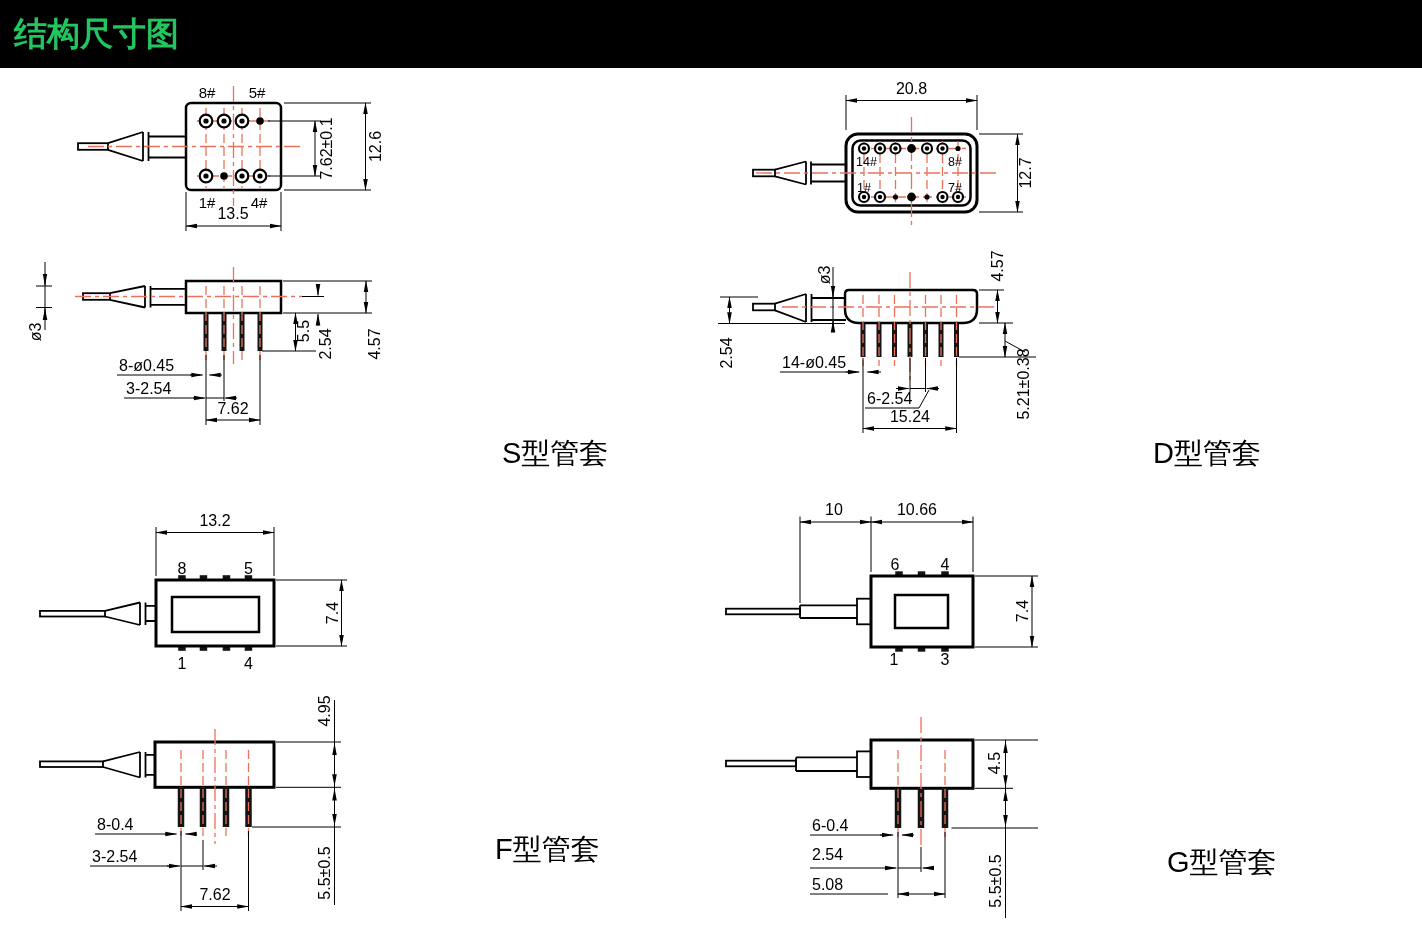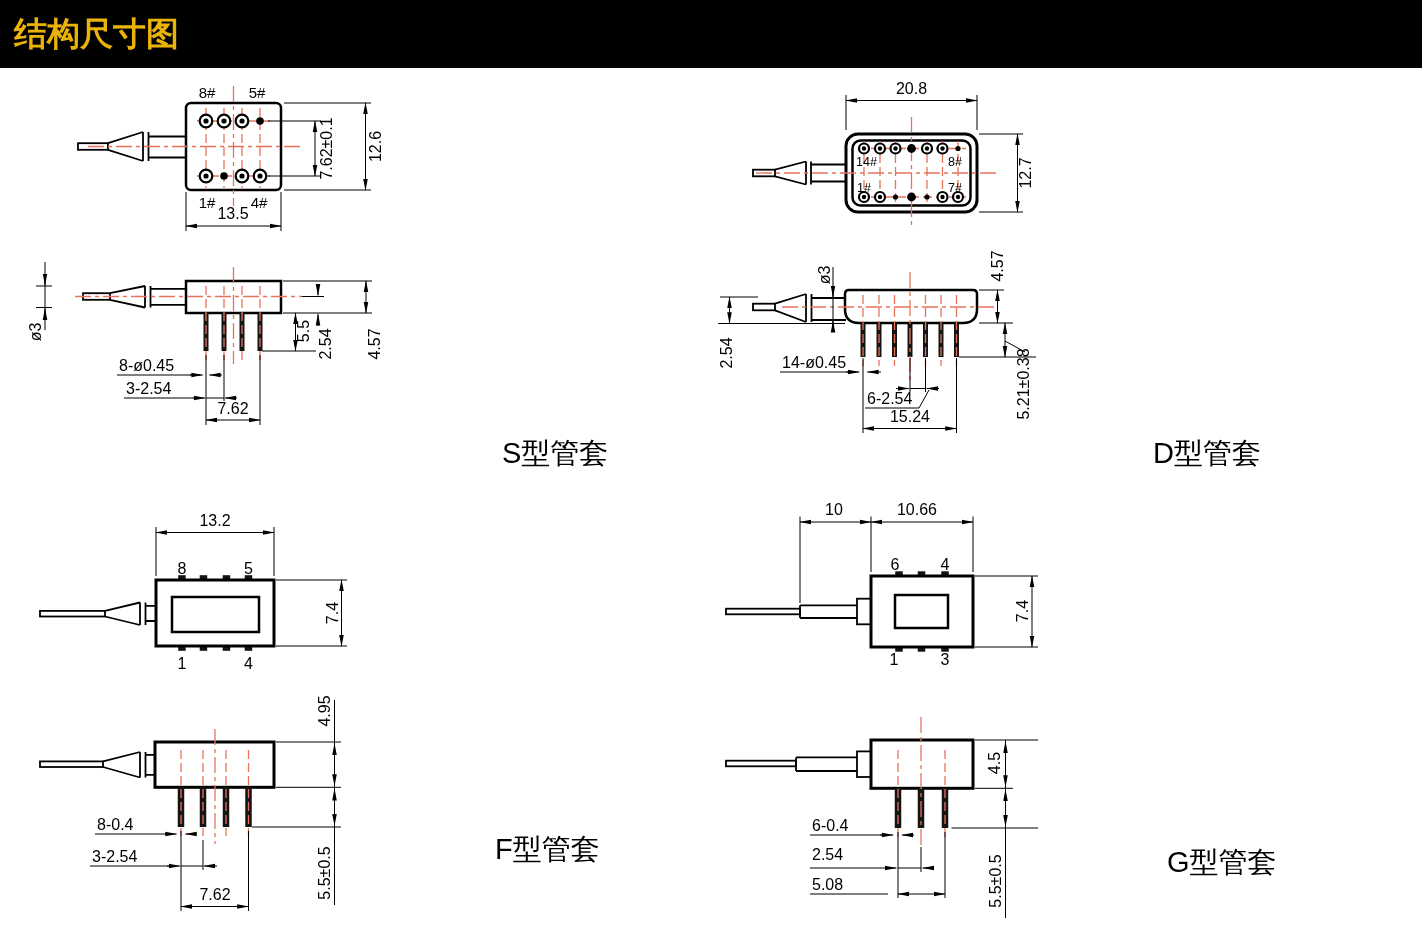--- a/index.html
+++ b/index.html
@@ -1,18 +1,18 @@
 <!DOCTYPE html>
 <html><head>
 <meta charset="utf-8">
 <style>
   html,body{margin:0;padding:0;background:#fff;}
   body{width:1422px;height:928px;position:relative;overflow:hidden;font-family:"Liberation Sans",sans-serif;}
   .header{position:absolute;top:0;left:0;width:1422px;height:68px;background:#000;display:flex;align-items:center;z-index:2;}
-  .header .title{color:#eab308;font-weight:bold;font-size:33px;margin-left:14px;font-family:"Liberation Sans",sans-serif;}
+  .header .title{color:#22c55e;font-weight:bold;font-size:33px;margin-left:14px;font-family:"Liberation Sans",sans-serif;}
   svg{position:absolute;top:0;left:0;}
   svg text{font-family:"Liberation Sans",sans-serif;fill:#000;}
   .t16{font-size:16px;text-anchor:middle;}
   .t15{font-size:15px;text-anchor:middle;}
   .ts{font-size:16px;text-anchor:start;}
   .t12{font-size:12.5px;text-anchor:start;}
   .cap{font-size:29px;text-anchor:start;}
   .body2{fill:#fff;stroke:#000;stroke-width:2.5;}
   .body3{fill:#fff;stroke:#000;stroke-width:3;}
   .fo{fill:none;stroke:#000;stroke-width:1.8;}

